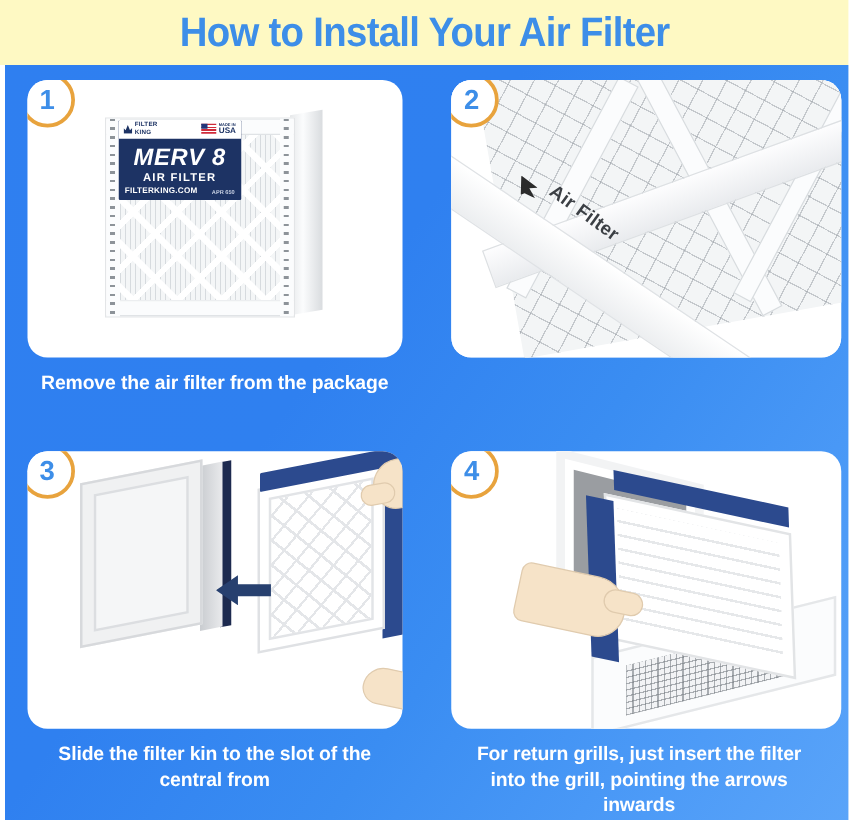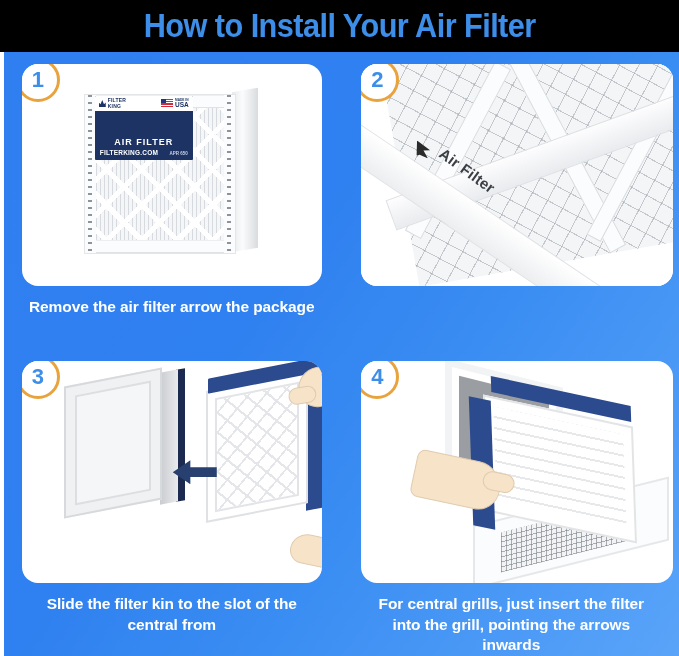--- a/index.html
+++ b/index.html
@@ -8,21 +8,21 @@
     font-family:"Liberation Sans",sans-serif;
     background:#ffffff;
   }
   .poster{
     position:relative;width:679px;height:656px;overflow:hidden;
     background:#ffffff;
   }
   
   .header{
     position:absolute;left:0;top:0;width:679px;height:52px;
-    background:#000000;display:flex;align-items:center;justify-content:center;
+    background:#fef9c3;display:flex;align-items:center;justify-content:center;
     z-index:5;
   }
   .title{
     font-family:"Liberation Sans",sans-serif;
     font-weight:bold;font-size:33px;letter-spacing:-0.6px;
     color:#3d8ee8;white-space:nowrap;
     transform:scaleX(0.93);transform-origin:center;
   }
   
   .bluebg{
@@ -263,30 +263,31 @@
                   </div>
                 </div>
                 <div class="usa">
                   <div class="flag"></div>
                   <div class="usa-t">
                     <em>MADE IN</em>
                     <span>USA</span>
                   </div>
                 </div>
               </div>
+              <div class="merv">MERV 8</div>
               <div class="airfilter">AIR FILTER</div>
               <div class="f1-lab-bot">
                 <div class="fkcom">FILTERKING.COM</div>
                 <div class="apr">APR 650</div>
               </div>
             </div>
           </div>
         </div>
       </div>
-      <div class="caption">Remove the air filter arrow the package</div>
+      <div class="caption">Remove the air filter from the package</div>
     </div>
 
     <div class="panel p2">
       <div class="card">
         <div class="badge">
           <span>2</span>
         </div>
         <div class="stage p2-photo">
           <div class="p2-mesh"></div>
           <div class="p2-vane p2-v1"></div>
@@ -344,17 +345,17 @@
             <div class="g4-door">
               <div class="g4-louv"></div>
             </div>
             <div class="g4-frame"></div>
             <div class="g4-frame2"></div>
             <div class="g4-arrow"></div>
             <div class="hand4"></div>
           </div>
         </div>
       </div>
-      <div class="caption">For central grills, just insert the filter into the grill, pointing the arrows inwards</div>
+      <div class="caption">For return grills, just insert the filter into the grill, pointing the arrows inwards</div>
     </div>
 
   </div>
 </div>
 
 </body></html>

